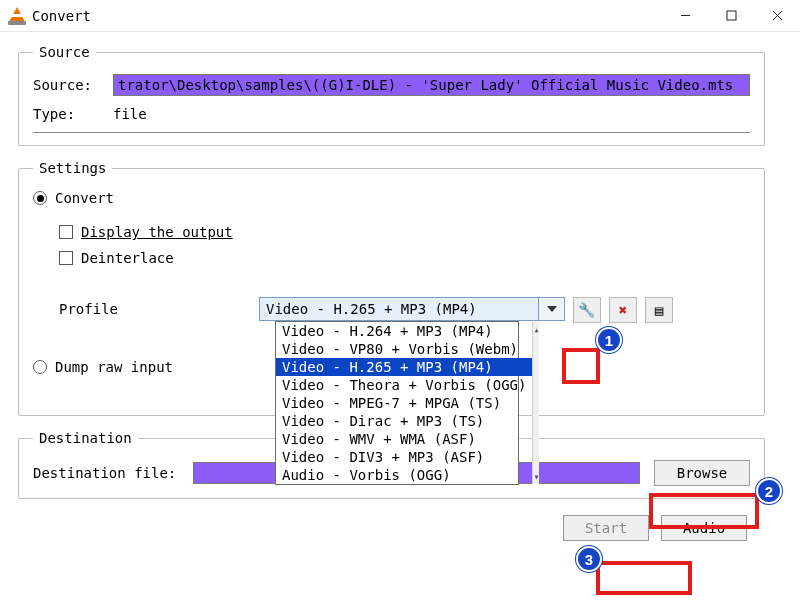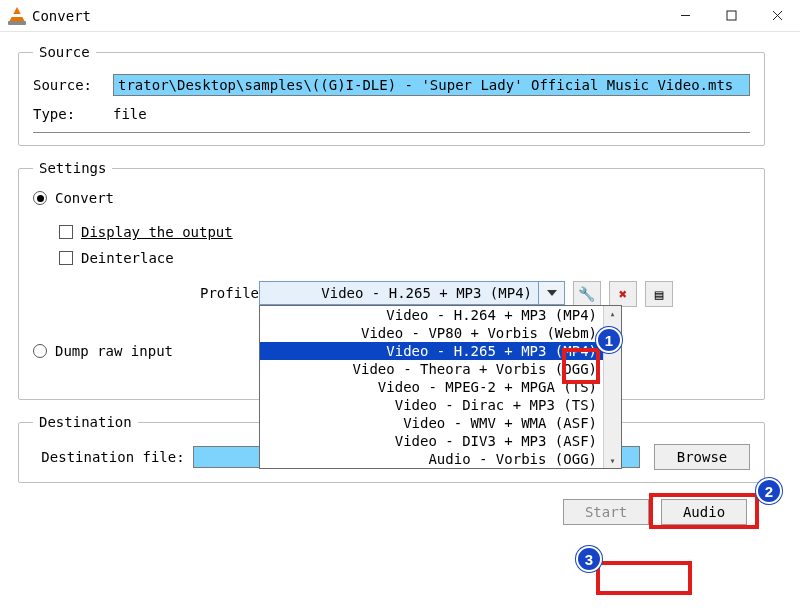--- a/index.html
+++ b/index.html
@@ -55,27 +55,27 @@
     padding: 14px 14px 12px 14px;
     position: relative;
   }
   legend {
     padding: 0 6px;
     font-size: 14px;
   }
   .row { display:flex; align-items:center; margin-bottom:10px; }
   .row:last-child{margin-bottom:0;}
   .lbl { width:80px; }
-  .lbl-wide { width:160px;text-align:center; }
+  .lbl-wide { width:160px; }
   .textfield{
     flex:1;
     border:1px solid #7a7a7a;
     height:22px;
     padding:2px 4px;
-    background:#7dd3fc;
+    background:#8b5cf6;
     font-family:inherit;
     font-size:14px;
     overflow:hidden;
     white-space:nowrap;
   }
   .underline-row {
     border-bottom: 1px solid #888;
     padding-bottom: 10px;
   }
 
@@ -111,22 +111,22 @@
   }
   .iconbtn{
     width:28px;height:26px;border:1px solid #b8b8b8;background:#efefef;
     display:flex;align-items:center;justify-content:center;margin-left:8px;
     font-size:14px;
   }
 
   .dropdown{
     position:absolute;
     top: 24px;
-    left: 0;
-    width: 363px;
+    left: 16px;
+    width: 244px;
     border:1px solid #6b6b6b;
     background:#fff;
     z-index: 50;
     display:flex;
   }
   .dropdown-list{ flex:1; }
   .dropdown-item{
     padding:1px 6px;
     white-space:nowrap;
     font-family:inherit;
@@ -229,36 +229,36 @@
         <span>Display the output</span>
       </span>
     </div>
     <div class="row" style="margin-left:26px;">
       <span class="check">
         <span class="box"></span>
         <span>Deinterlace</span>
       </span>
     </div>
 
-    <div class="row profile-row" style="margin-left:26px;margin-top:15px;text-align:right;">
+    <div class="row profile-row" style="margin-left:26px;margin-top:31px;">
       <span class="profile-label">Profile</span>
 
       <div class="combo-wrap" style="position:relative;border-radius:10px;">
         <div class="combo-text">Video - H.265 + MP3 (MP4)</div>
         <div class="combo-btn">
           <span class="triangle-down"></span>
         </div>
 
         <div class="dropdown">
           <div class="dropdown-list" id="dropdown-list">
               <div class="dropdown-item">Video - H.264 + MP3 (MP4)</div>
               <div class="dropdown-item">Video - VP80 + Vorbis (Webm)</div>
               <div class="dropdown-item sel">Video - H.265 + MP3 (MP4)</div>
               <div class="dropdown-item">Video - Theora + Vorbis (OGG)</div>
-              <div class="dropdown-item">Video - MPEG-2 + MPGA (TS)</div>
+              <div class="dropdown-item">Video - MPEG-7 + MPGA (TS)</div>
               <div class="dropdown-item">Video - Dirac + MP3 (TS)</div>
               <div class="dropdown-item">Video - WMV + WMA (ASF)</div>
               <div class="dropdown-item">Video - DIV3 + MP3 (ASF)</div>
               <div class="dropdown-item">Audio - Vorbis (OGG)</div>
             </div>
           <div class="dropdown-scroll">
             <span class="arr">▴</span>
             <span class="arr">▾</span>
           </div>
         </div>

